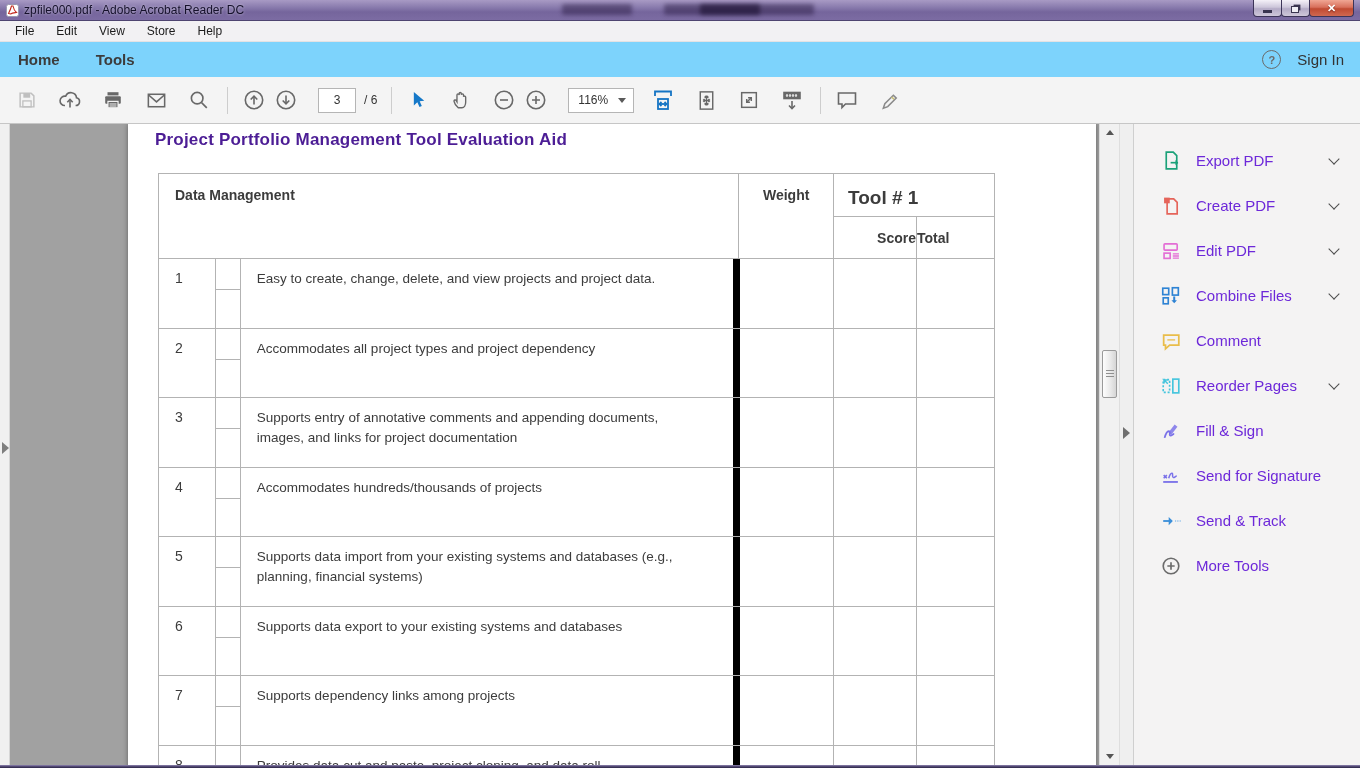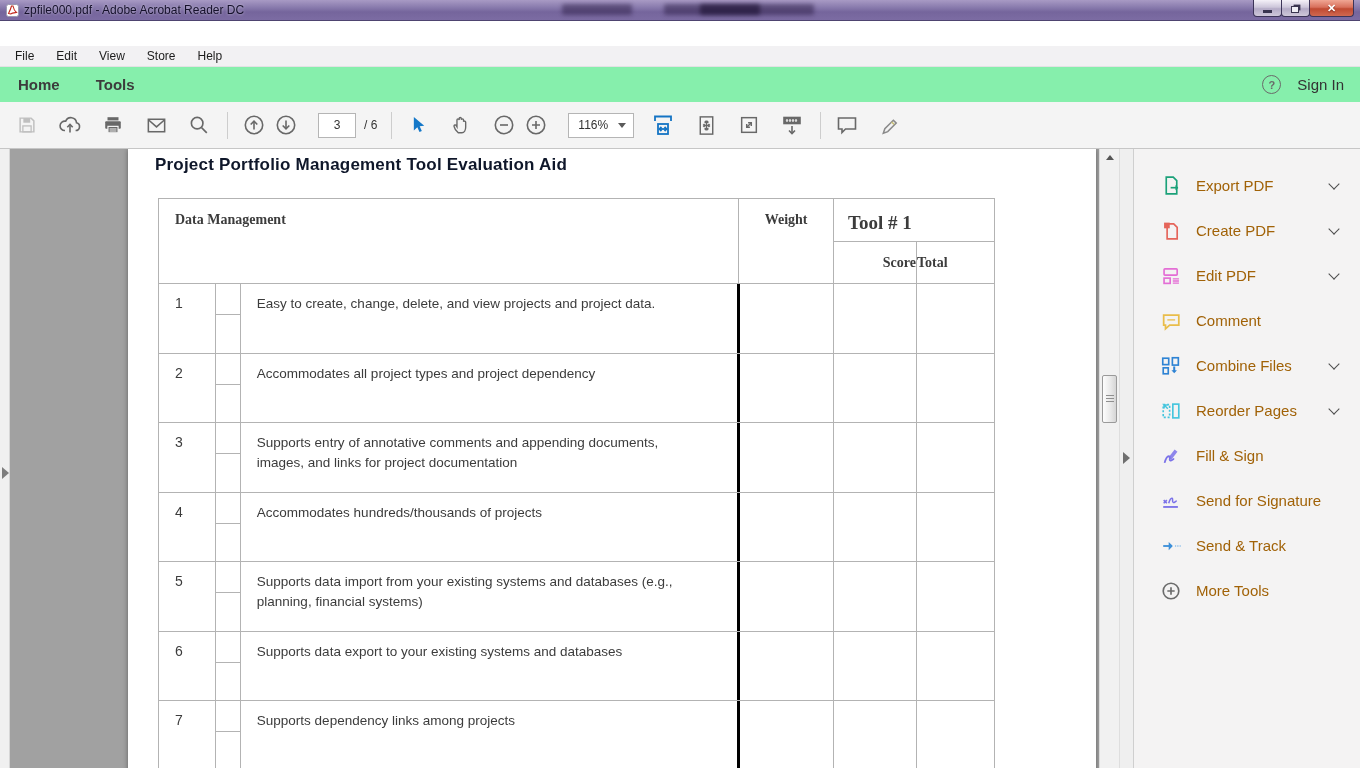--- a/index.html
+++ b/index.html
@@ -25,26 +25,26 @@
     margin-left:-1px; }
   .win-btn.close { width:45px;
     background:linear-gradient(#f0a694, #d8705c 45%, #c04a32 55%, #d06850); }
   .glyph-min { width:9px; height:3px; background:#3a3550; margin-top:6px; }
   .glyph-restore { width:8px; height:7px; border:1.4px solid #3a3550; background:#efeef5;
     box-shadow:2px -2px 0 -0.6px #3a3550; margin:2px 0 0 -2px; }
   .glyph-close { color:#fff; font-size:11px; font-weight:bold; text-shadow:0 1px 1px #7c2012; }
 
   
   .menubar { height:21px; background:#f2f1f3; border-bottom:1px solid #e3e2e4;
-    display:flex; align-items:center; padding-left:4px;margin-top:25px; }
+    display:flex; align-items:center; padding-left:4px; }
   .menu-item { font-size:12px; color:#1c1c1c; padding:0 11px; height:100%;
     display:flex; align-items:center; cursor:default; }
 
   
-  .tabbar { height:35px; background:#86efac; display:flex; align-items:stretch; position:relative; }
+  .tabbar { height:35px; background:#7dd3fc; display:flex; align-items:stretch; position:relative; }
   .tab-static { font-size:15px; font-weight:bold; color:#3c3c3c; display:flex;
     align-items:center; padding:0 18px; cursor:default; }
   .tab-doc { width:186px; margin-left:30px; background:#f4f4f4; display:flex;
     align-items:center; justify-content:center; gap:14px; cursor:default; }
   .tab-doc-label { font-size:13px; color:#4a4a4a; }
   .tab-close { font-size:12px; color:#7a7a7a; line-height:1; }
   .tab-right { position:absolute; right:16px; top:0; height:100%; display:flex;
     align-items:center; gap:16px; }
   .help-circle { width:19px; height:19px; border:1.6px solid #6a6a6a; border-radius:50%;
     display:flex; align-items:center; justify-content:center; font-size:11px;
@@ -73,43 +73,43 @@
   .content { display:flex; height:641px; }
   .canvas { position:relative; flex:1; background:#a1a1a1; overflow:hidden; }
   .nav-strip { position:absolute; left:0; top:0; bottom:0; width:10px; background:#f0f0f0;
     border-right:1px solid #d6d6d6; }
   .nav-arrow { position:absolute; left:2px; top:318px; width:0; height:0;
     border-top:6px solid transparent; border-bottom:6px solid transparent;
     border-left:7px solid #7e7e7e; }
   .page { position:absolute; left:128px; top:0; width:968px; height:680px; background:#fff;
     box-shadow:0 0 5px rgba(0,0,0,.4); }
   .doc-title { position:absolute; left:27px; top:6px; font-size:17px; font-weight:bold;
-    color:#0f172a; letter-spacing:.2px; }
+    color:#4c1d95; letter-spacing:.2px; }
 
   .ppm-table { position:absolute; left:30px; top:49px; width:837px;
     border:1px solid #b3b3b3; color:#3c3c3c; }
-  .t-header { display:flex; height:85px; border-bottom:1px solid #b3b3b3;font-family:Liberation Serif, serif; }
+  .t-header { display:flex; height:85px; border-bottom:1px solid #b3b3b3; }
   .h-section { width:582px; border-right:1px solid #b3b3b3; padding:13px 0 0 16px;
     font-size:14px; font-weight:bold; }
   .h-weight { width:95px; border-right:1px solid #b3b3b3; padding-top:13px;
     text-align:center; font-size:14px; font-weight:bold; }
   .h-tool { width:160px; display:flex; flex-direction:column; }
   .h-tool-name { height:43px; border-bottom:1px solid #b3b3b3; padding:13px 0 0 14px;
     font-size:19px; font-weight:bold; }
   .h-sub { flex:1; display:flex; }
   .h-score { width:83px; border-right:1px solid #b3b3b3; padding-top:13px;
     text-align:right; font-size:14px; font-weight:bold; }
   .h-total { width:77px; padding-top:13px; text-align:left; font-size:14px; font-weight:bold; }
 
   .t-row { display:flex; height:69.5px; border-bottom:1px solid #b3b3b3; }
   .t-row:last-child { border-bottom:none; }
   .c-num { width:57px; border-right:1px solid #b3b3b3; padding:11px 0 0 16px; font-size:14px; }
   .c-mini { width:25px; border-right:1px solid #b3b3b3; }
   .c-mini .half { height:31px; border-bottom:1px solid #b3b3b3; }
-  .c-desc { width:500px; border-right:3px solid #000000; padding:10px 16px 0 16px; }
+  .c-desc { width:500px; border-right:7px solid #000000; padding:10px 16px 0 16px; }
   .c-desc div { font-size:13.5px; line-height:20px; max-width:420px; }
   .c-weight { width:95px; border-right:1px solid #b3b3b3; }
   .c-score { width:83px; border-right:1px solid #b3b3b3; }
   .c-total { width:77px; }
 
   
   .scrollbar { width:20px; background:#f1f1f1; border-left:1px solid #dcdcdc;
     position:relative; }
   .sb-arrow { position:absolute; left:0; width:100%; height:15px; display:flex;
     align-items:center; justify-content:center; }
@@ -130,21 +130,21 @@
   .toggle-arrow { position:absolute; left:3px; top:303px; width:0; height:0;
     border-top:6px solid transparent; border-bottom:6px solid transparent;
     border-left:7px solid #6f6f6f; }
 
   
   .sidebar { width:227px; background:#f4f3f3; border-left:1px solid #cfcfcf;
     position:relative; padding-top:14px; }
   .side-item { position:relative; height:45px; display:flex; align-items:center;
     padding-left:26px; cursor:default; }
   .side-icon { width:22px; height:22px; display:flex; align-items:center; justify-content:center; }
-  .side-label { font-size:15px; color:#a16207; margin-left:14px; }
+  .side-label { font-size:15px; color:#6d28d9; margin-left:14px; }
   .chev { position:absolute; right:22px; top:17px; width:8px; height:8px;
     border-right:1.7px solid #4d4d4d; border-bottom:1.7px solid #4d4d4d;
     transform:rotate(45deg); }
   .promo { position:absolute; left:0; right:0; bottom:22px; text-align:center; }
   .promo-text { font-size:13px; font-weight:bold; color:#333; line-height:16px; }
   .promo-link { display:inline-block; margin-top:13px; font-size:13px; color:#3b6fc4; }
 
   
   .bottom-strip { height:3px; background:linear-gradient(#9187b2, #453c66 60%, #2e2849); }
 </style>
@@ -494,44 +494,44 @@
             <rect x="3.5" y="15" width="7" height="6"></rect>
             <path d="M13.5 15.8h7M13.5 18.3h7M13.5 20.8h7" stroke-width="1.5"></path>
           </svg>
       </span>
       <span class="side-label">Edit PDF</span>
       <span class="chev"></span>
     </div>
 
     <div class="side-item">
       <span class="side-icon">
-        <svg width="22" height="22" viewBox="0 0 24 24" fill="none" stroke="#e9bd4a" stroke-width="1.9">
-            <path d="M4 5.5h16.5v11h-10L6 20.5v-4H4z"></path>
-            <path d="M8 10.8h8.5" stroke-width="1.4"></path>
-          </svg>
-      </span>
-      <span class="side-label">Comment</span>
-    </div>
-
-    <div class="side-item">
-      <span class="side-icon">
         <svg width="22" height="22" viewBox="0 0 24 24" fill="none" stroke="#2e83d4" stroke-width="1.8">
             <rect x="3" y="3.5" width="6.5" height="7"></rect>
             <rect x="13.5" y="3" width="6.5" height="8"></rect>
             <rect x="3.5" y="14" width="5.5" height="6.5"></rect>
             <path d="M15.5 12.5v6" stroke-width="2.2"></path>
             <path d="m12.5 16.5 3 3.5 3-3.5" fill="#2e83d4" stroke="none"></path>
           </svg>
       </span>
       <span class="side-label">Combine Files</span>
       <span class="chev"></span>
     </div>
 
     <div class="side-item">
       <span class="side-icon">
+        <svg width="22" height="22" viewBox="0 0 24 24" fill="none" stroke="#e9bd4a" stroke-width="1.9">
+            <path d="M4 5.5h16.5v11h-10L6 20.5v-4H4z"></path>
+            <path d="M8 10.8h8.5" stroke-width="1.4"></path>
+          </svg>
+      </span>
+      <span class="side-label">Comment</span>
+    </div>
+
+    <div class="side-item">
+      <span class="side-icon">
         <svg width="22" height="22" viewBox="0 0 24 24" fill="none" stroke="#45c5dd" stroke-width="1.8">
             <rect x="3.5" y="5" width="7" height="14" stroke-dasharray="2.2 2"></rect>
             <rect x="14" y="4.5" width="6.5" height="15"></rect>
             <path d="m4.5 5.5 4 4M4.5 5.5h3.8M4.5 5.5v3.8" stroke-width="1.6"></path>
           </svg>
       </span>
       <span class="side-label">Reorder Pages</span>
       <span class="chev"></span>
     </div>
 

